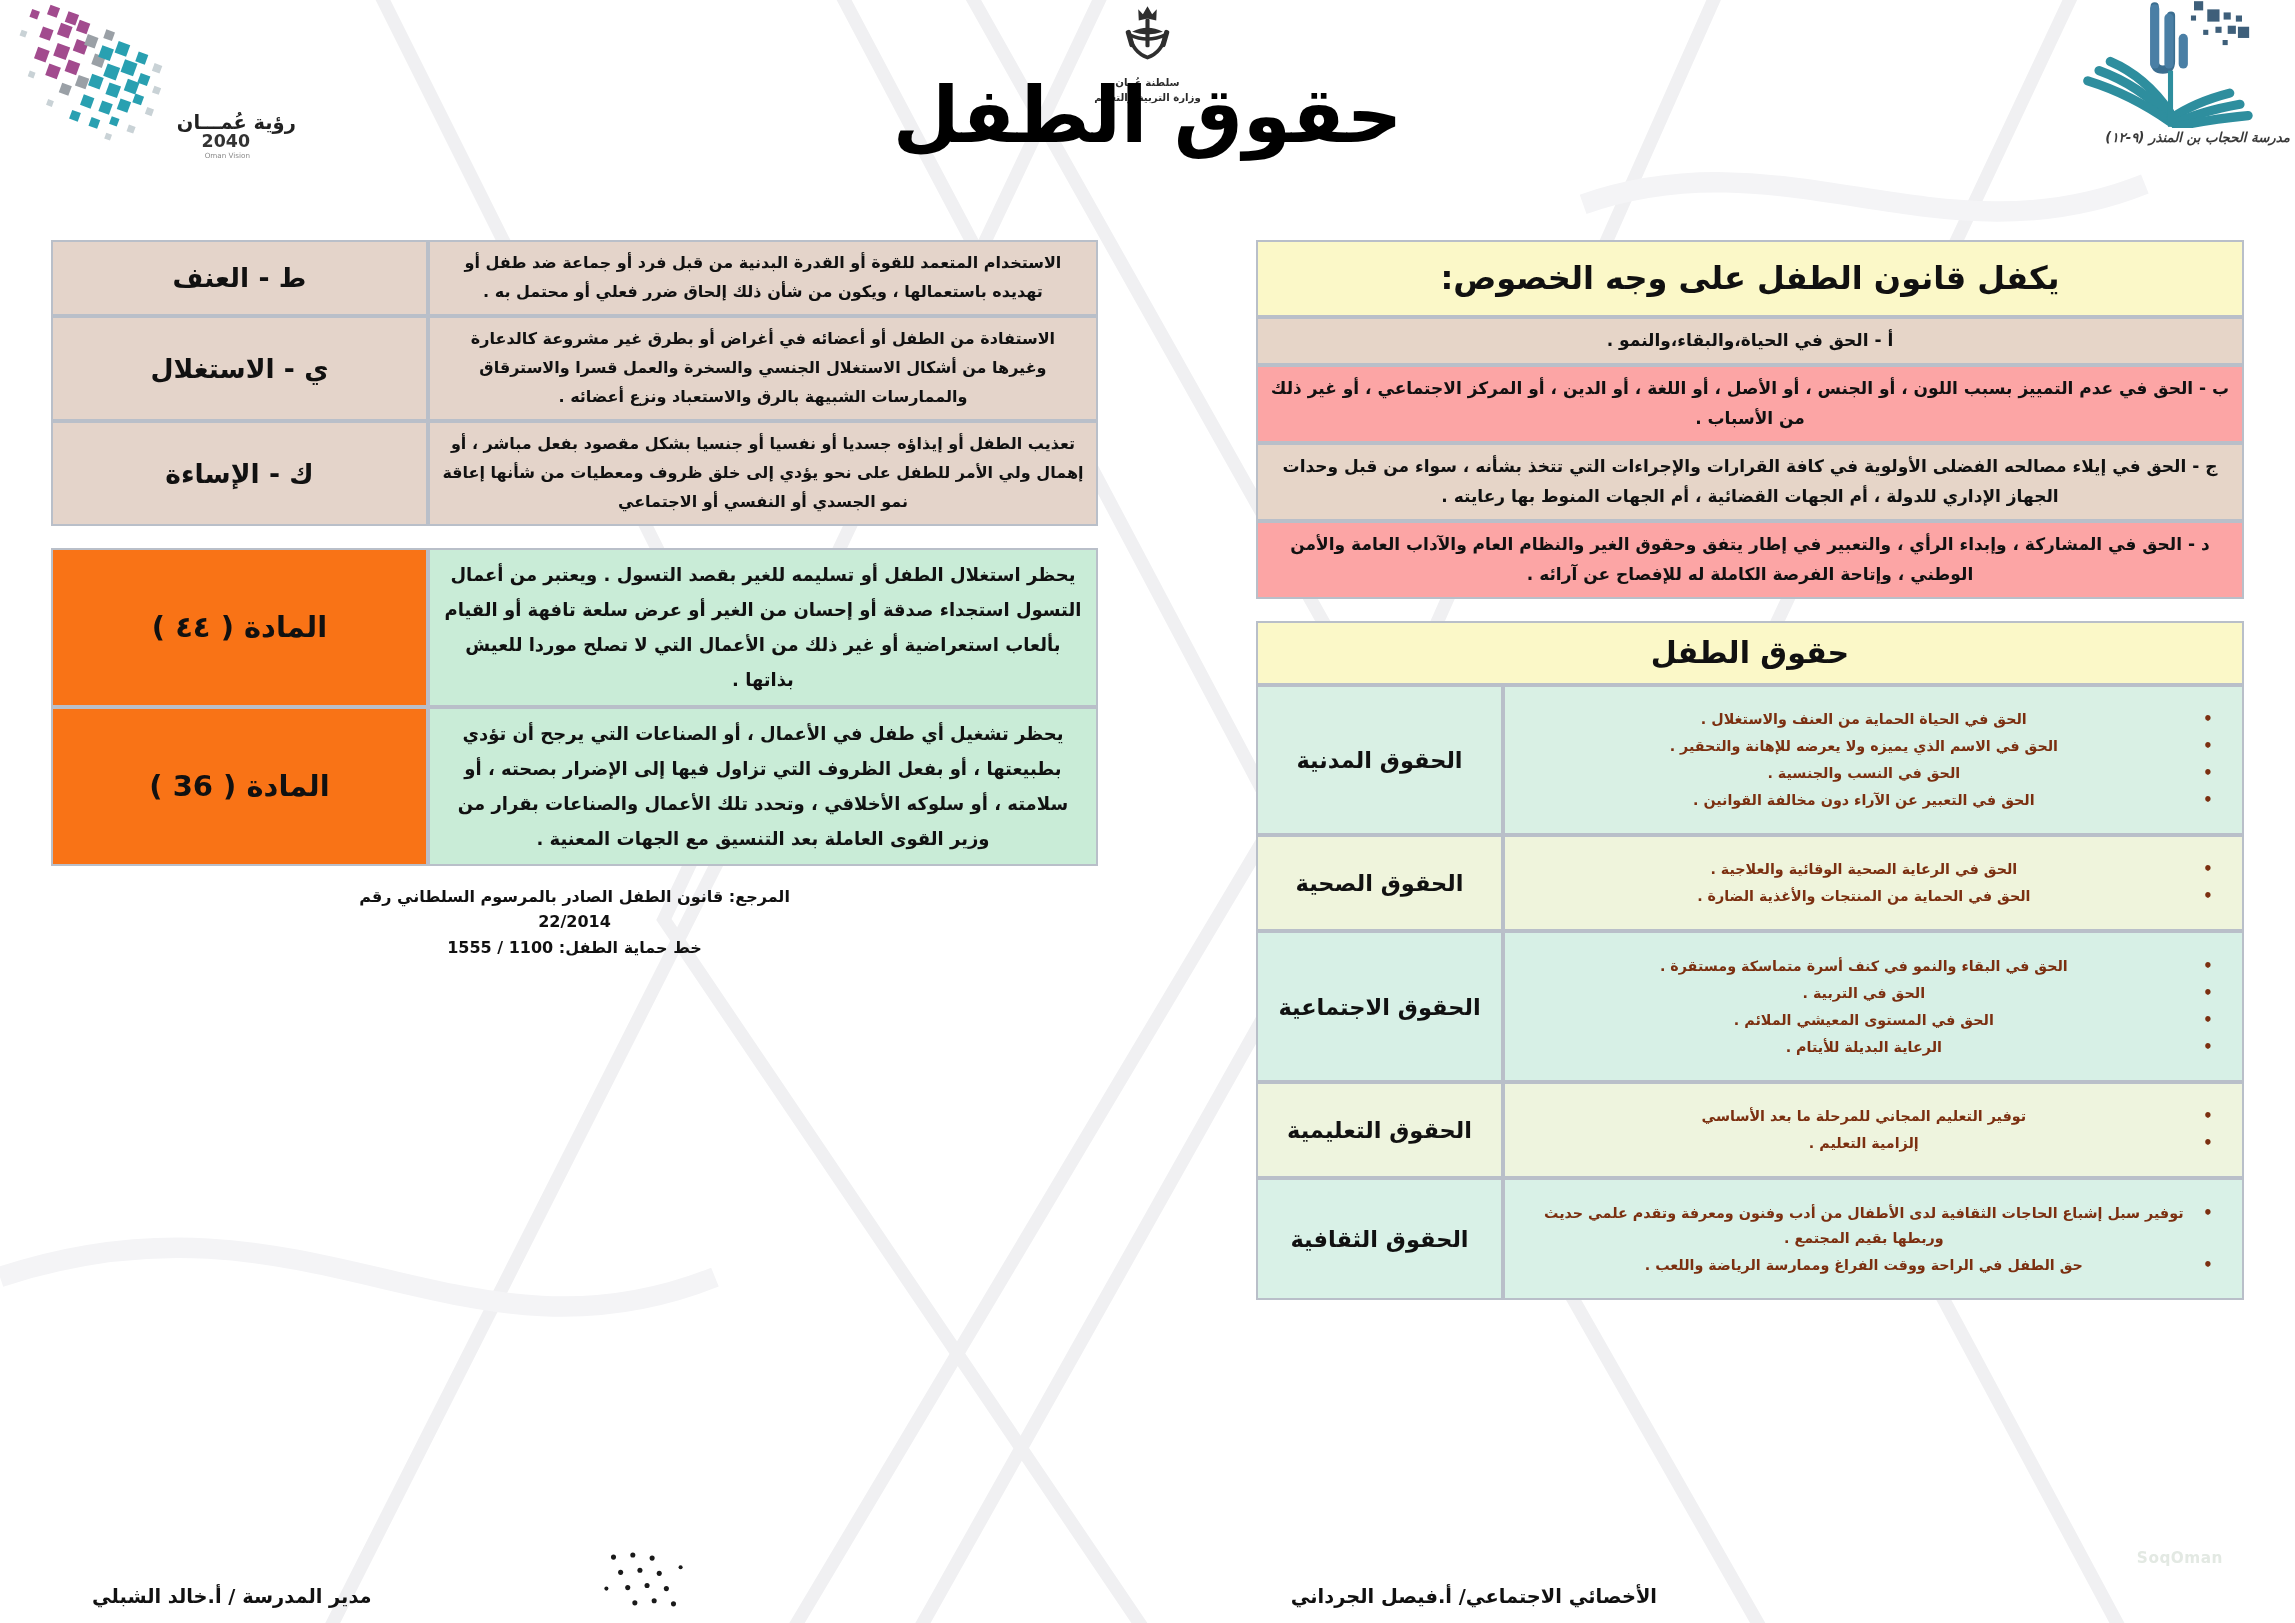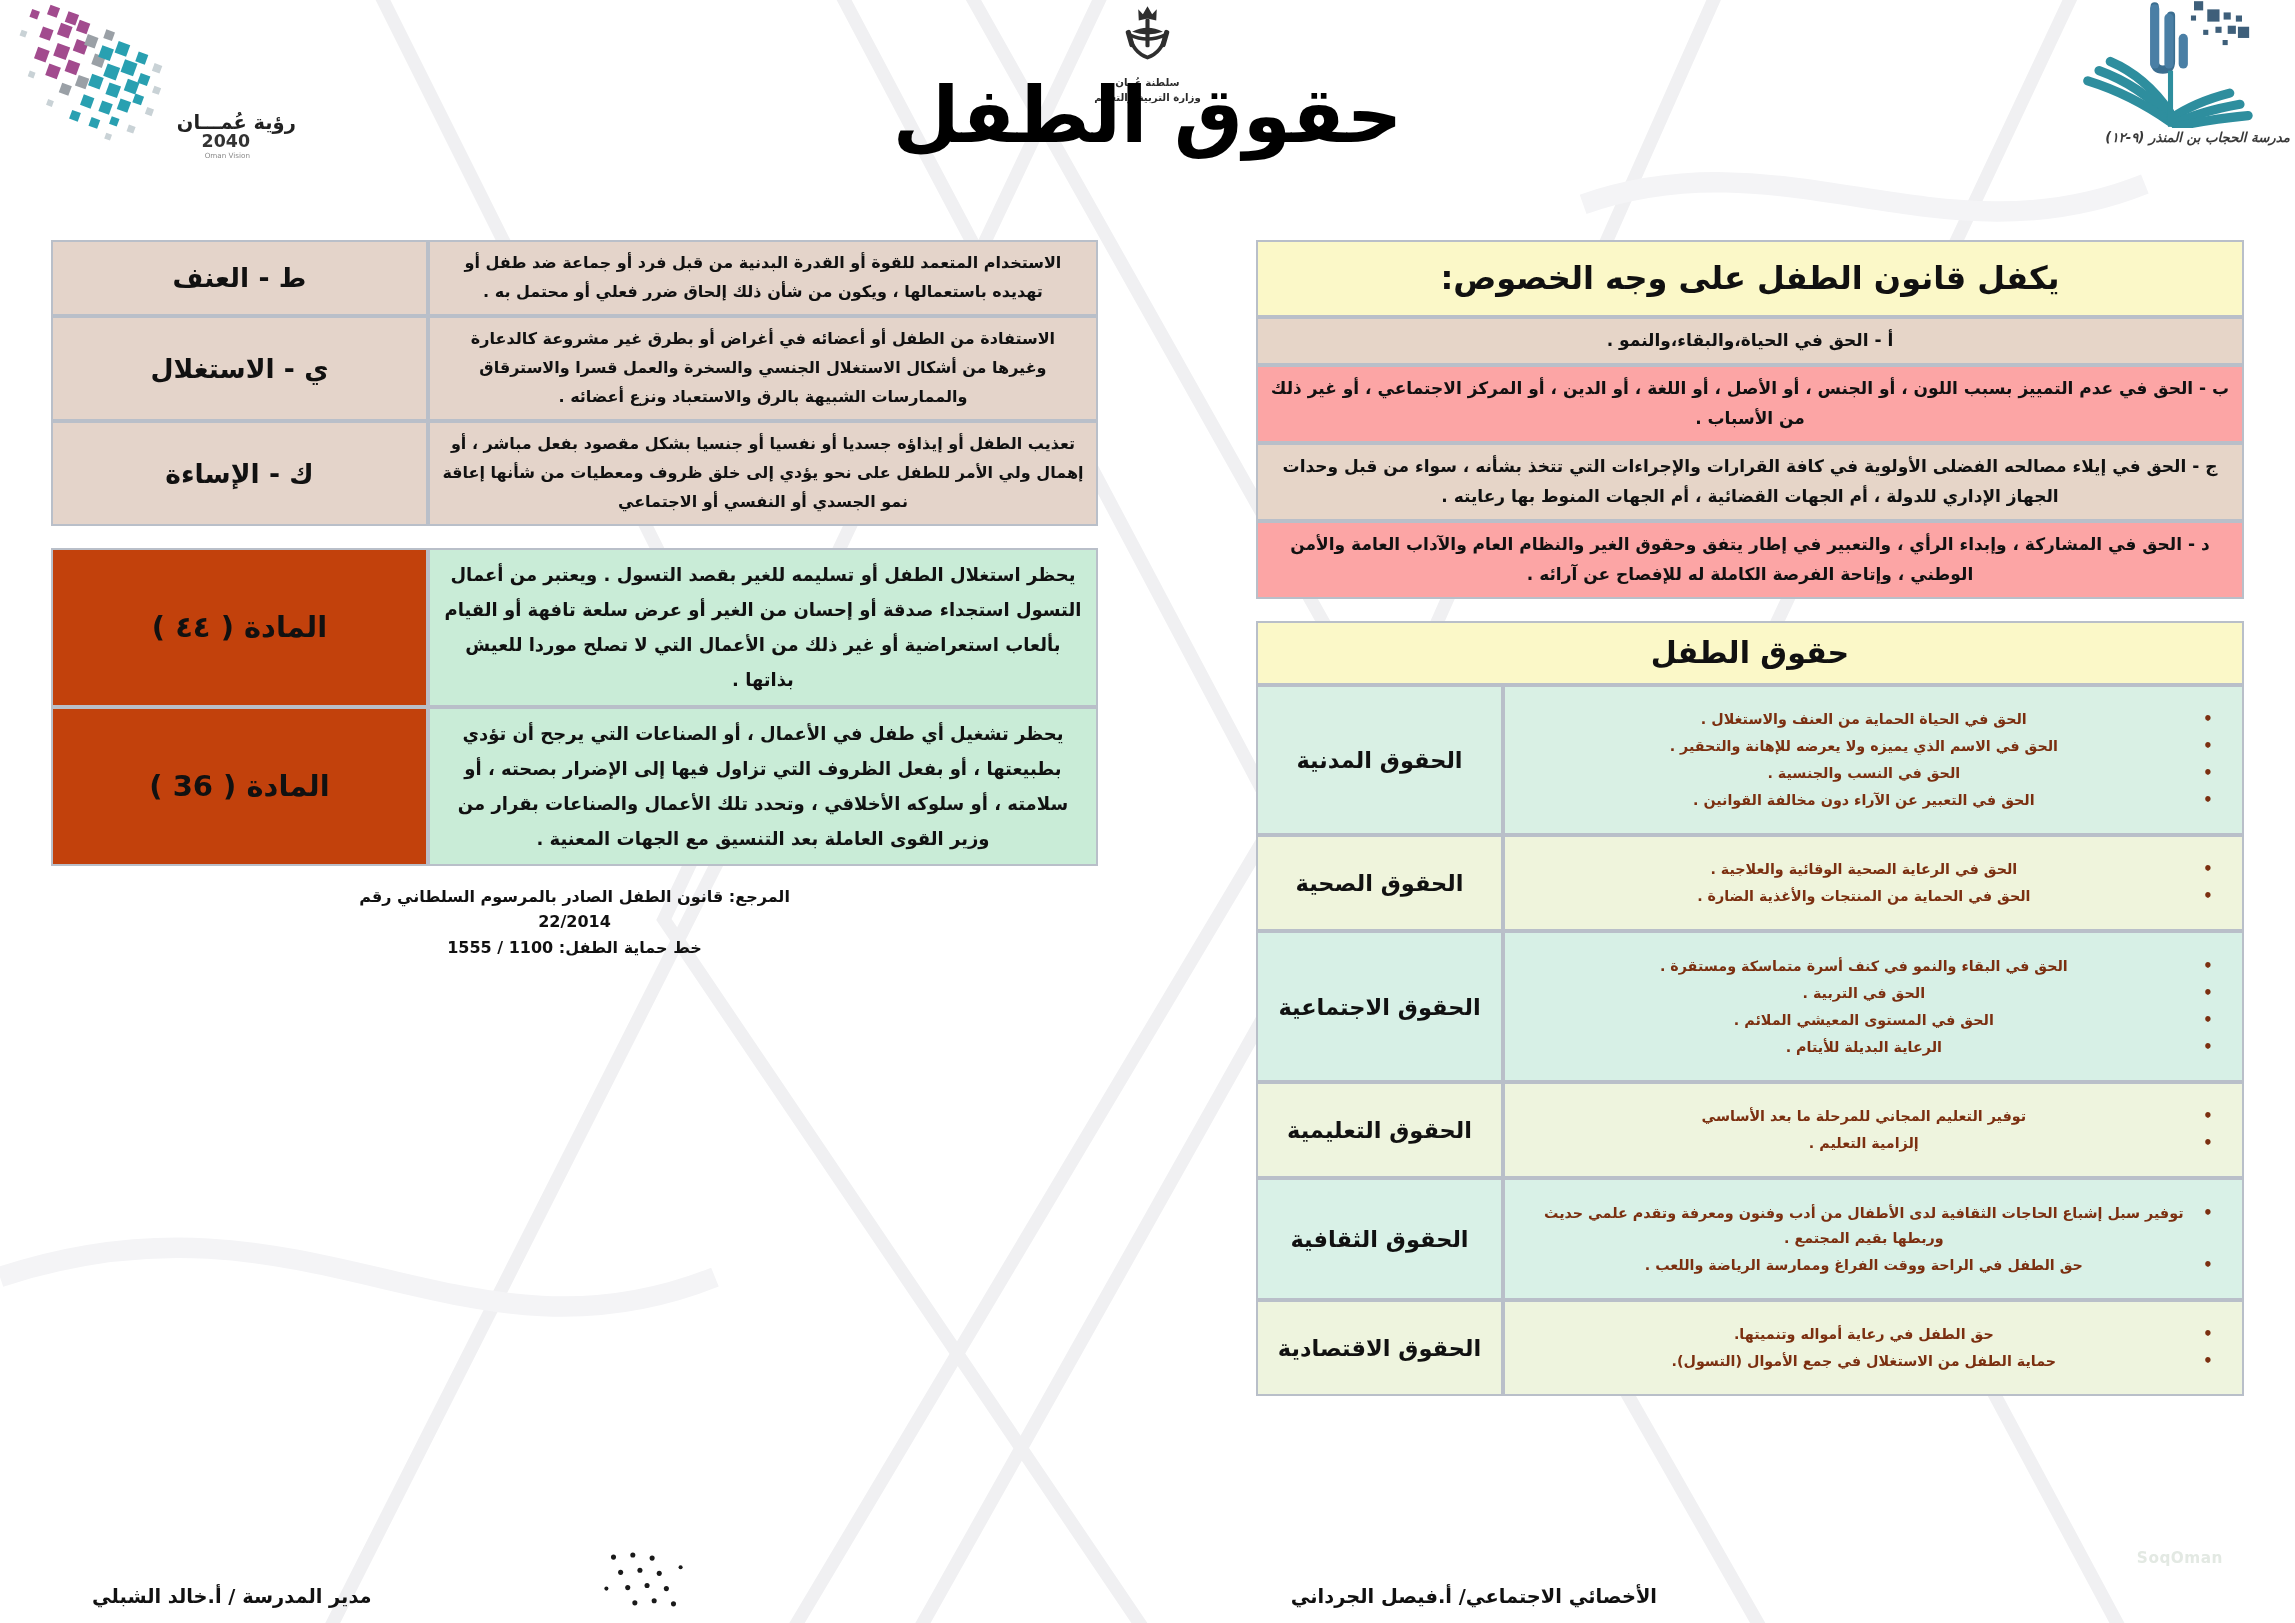--- a/index.html
+++ b/index.html
@@ -87,21 +87,21 @@
   }
   .def-body {
     background:#e4d4ca;
     text-align:center;
     font-size:16px; font-weight:800; color:#111; line-height:1.8;
   }
 
   
   .art-term {
     width:36%;
-    background:#c2410c;
+    background:#f97316;
     text-align:center;
     font-size:29px; font-weight:900; color:#111;
     white-space:nowrap;
   }
   .art-body {
     background:#c9ecd7;
     text-align:center;
     font-size:18px; font-weight:800; color:#111; line-height:1.95;
   }
 
@@ -354,29 +354,20 @@
         </tr>
         <tr>
           <td class="rights-list r-cult">
             <ul>
               <li>توفير سبل إشباع الحاجات الثقافية لدى الأطفال من أدب وفنون ومعرفة وتقدم علمي حديث وربطها بقيم المجتمع .</li>
               <li>حق الطفل في الراحة ووقت الفراغ وممارسة الرياضة واللعب .</li>
             </ul>
           </td>
           <td class="rights-cat r-cult">الحقوق الثقافية</td>
         </tr>
-        <tr>
-          <td class="rights-list r-econ">
-            <ul>
-              <li>حق الطفل في رعاية أمواله وتنميتها.</li>
-              <li>حماية الطفل من الاستغلال في جمع الأموال (التسول).</li>
-            </ul>
-          </td>
-          <td class="rights-cat r-econ">الحقوق الاقتصادية</td>
-        </tr>
       </tbody>
     </table>
   </div>
 
   <div class="col-left">
 
     <table class="tbl">
       <tbody>
         <tr>
           <td class="def-body">الاستخدام المتعمد للقوة أو القدرة البدنية من قبل فرد أو جماعة ضد طفل أو تهديده باستعمالها ، ويكون من شأن ذلك إلحاق ضرر فعلي أو محتمل به .</td>

